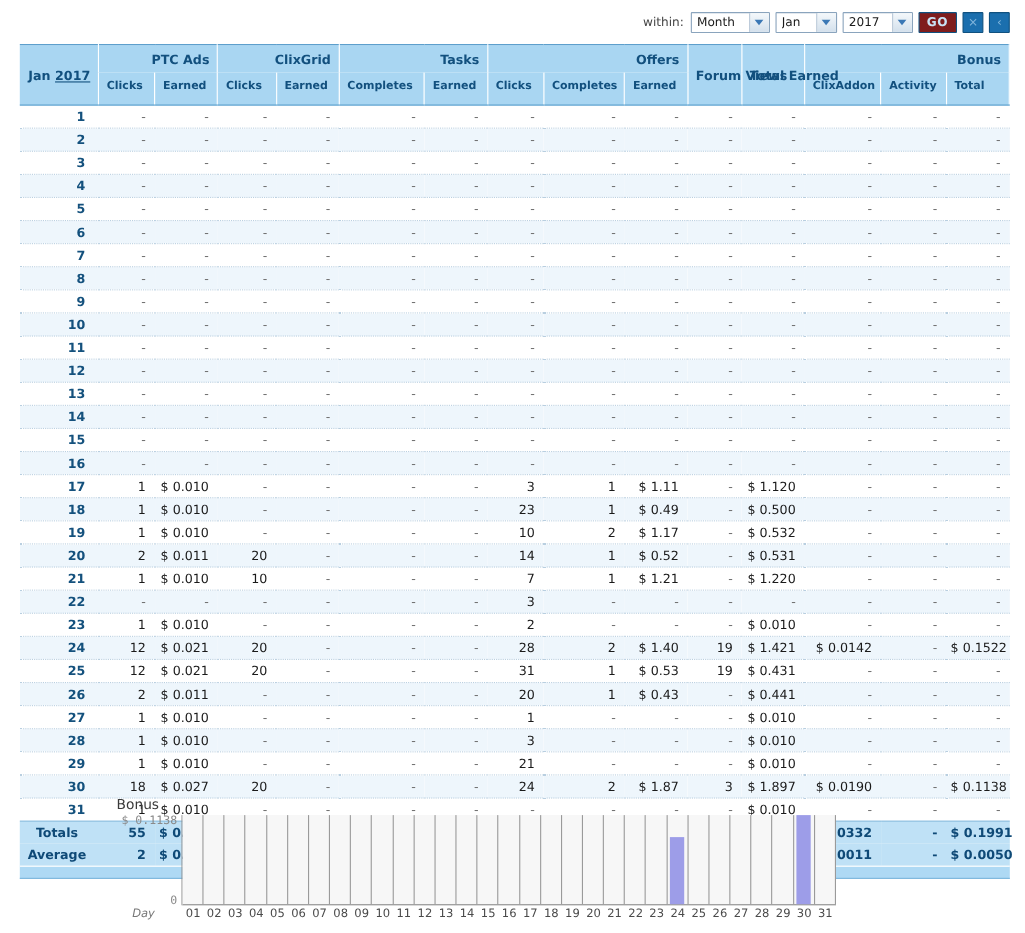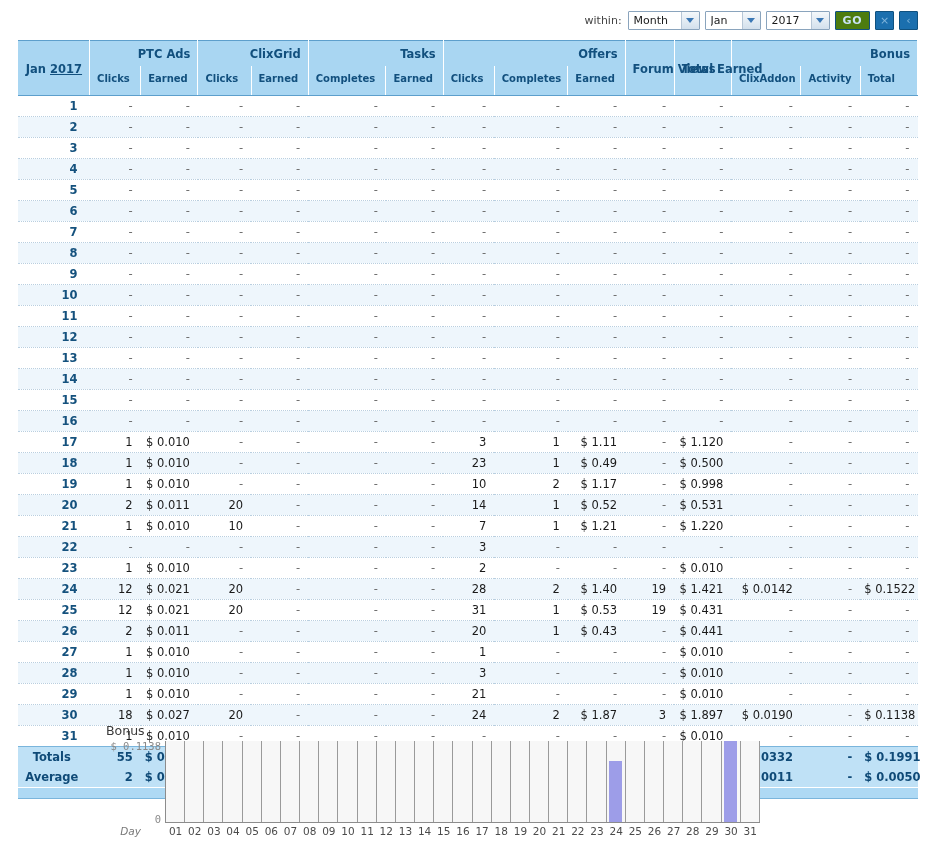--- a/index.html
+++ b/index.html
@@ -69,21 +69,21 @@
     width: 0; height: 0;
     border-left: 4px solid transparent;
     border-right: 4px solid transparent;
     border-top: 5px solid #3b78b5;
   }
   .w-month { width: 72px; }
   .w-mon   { width: 56px; }
   .w-year  { width: 64px; }
 
   .btn-go {
-    background: #4d7c0f;
+    background: #7f1d1d;
     color: #c9e3f5;
     border: 1px solid #10517f;
     height: 19px;
     min-width: 30px;
     padding: 0 7px;
     font-size: 11px;
     font-weight: bold;
     letter-spacing: 0.5px;
     font-family: "DejaVu Sans", "Liberation Sans", sans-serif;
     cursor: pointer;
@@ -694,21 +694,21 @@
             <td>1</td>
             <td>$ 0.010</td>
             <td class="muted">-</td>
             <td class="muted">-</td>
             <td class="muted">-</td>
             <td class="muted">-</td>
             <td>10</td>
             <td>2</td>
             <td>$ 1.17</td>
             <td class="muted">-</td>
-            <td>$ 0.998</td>
+            <td>$ 0.532</td>
             <td class="muted">-</td>
             <td class="muted">-</td>
             <td class="muted">-</td>
           </tr>
           <tr class="d alt">
             <td class="day">20</td>
             <td>2</td>
             <td>$ 0.011</td>
             <td>20</td>
             <td class="muted">-</td>

